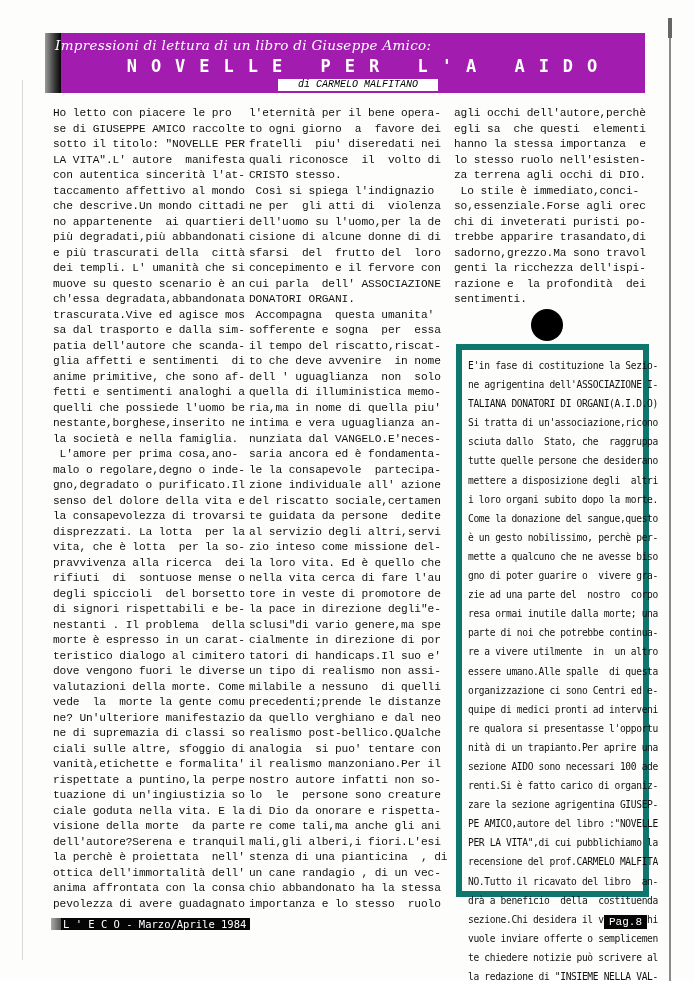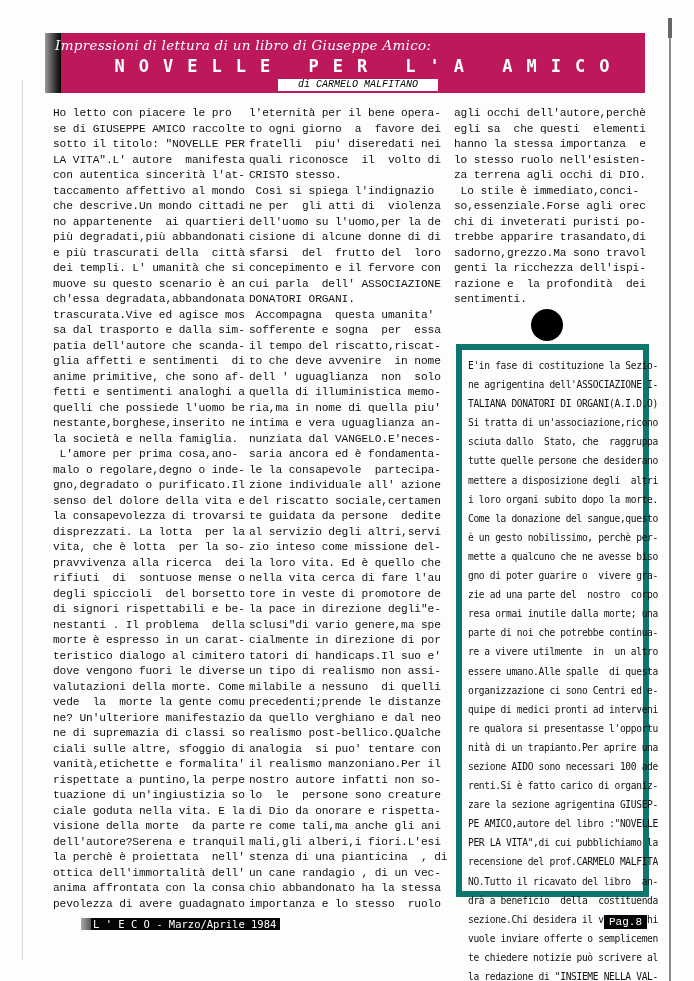--- a/index.html
+++ b/index.html
@@ -7,21 +7,21 @@
       width: 694px; height: 981px; position: relative; overflow: hidden;
       background: #fdfdfc; color: #111;
       font-family: "Liberation Mono", "DejaVu Sans Mono", monospace;
     }
     .vline-right { position: absolute; left: 669px; top: 18px; width: 2px; height: 963px; background: #8a8a8a; }
     .vline-right::before { content: ""; position: absolute; left: -1px; top: 0; width: 4px; height: 20px; background: #666; }
     .vline-left { position: absolute; left: 22px; top: 80px; width: 1px; height: 880px; background: #d8d8d8; }
 
     .header {
       position: absolute; left: 45px; top: 33px; width: 600px; height: 60px;
-      background: #be185d;
+      background: #a21caf;
     }
     .header::before {
       content: ""; position: absolute; left: 0; top: 0; width: 16px; height: 100%;
       background: linear-gradient(90deg, #9a9a9a, #3a3a3a 60%, #050505);
     }
     .kicker {
       position: absolute; left: 10px; top: 4px; color: #fff;
       font-family: "DejaVu Serif", serif; font-style: italic; font-size: 13.5px; letter-spacing: 0.3px;
     }
     .title {
@@ -50,40 +50,40 @@
       position: absolute; left: 456px; top: 344px; width: 193px; height: 553px;
       border: 6px solid #0f766e; box-sizing: border-box; background: #fdfdfc;
     }
     .box-text {
       position: absolute; left: 6px; top: 6px; white-space: pre;
       font-family: "DejaVu Sans Mono", monospace; font-size: 9.6px; line-height: 19.1px; letter-spacing: -0.35px;
     }
 
     .footer-left {
       position: absolute; left: 51px; top: 918px; background: #050505; color: #fff;
-      font-family: "DejaVu Sans Mono", monospace; font-size: 10.5px; padding: 0 4px 0 12px; line-height: 12px; height: 12px; margin-left: 30px;
+      font-family: "DejaVu Sans Mono", monospace; font-size: 10.5px; padding: 0 4px 0 12px; line-height: 12px; height: 12px;
     }
     .footer-left::before {
       content: ""; position: absolute; left: 0; top: 0; width: 10px; height: 12px;
       background: linear-gradient(90deg, #aaa, #555);
     }
     .footer-right {
       position: absolute; left: 604px; top: 915px; background: #050505; color: #fff;
       font-family: Liberation Mono, monospace; font-size: 11px; padding: 0 5px; line-height: 14px; height: 14px;
     }
   </style>
 </head>
 <body>
 
 <div class="vline-left"></div>
 <div class="vline-right"></div>
 
 <div class="header">
   <div class="kicker">Impressioni di lettura di un libro di Giuseppe Amico:</div>
-  <div class="title">NOVELLE PER L'A AMICO</div>
+  <div class="title">NOVELLE PER L'A AIDO</div>
   <div class="byline">di CARMELO MALFITANO</div>
 </div>
 
 <div class="col col1">Ho letto con piacere le pro
 se di GIUSEPPE AMICO raccolte
 sotto il titolo: "NOVELLE PER
 LA VITA".L' autore  manifesta
 con autentica sincerità l'at-
 taccamento affettivo al mondo
 che descrive.Un mondo cittadi

